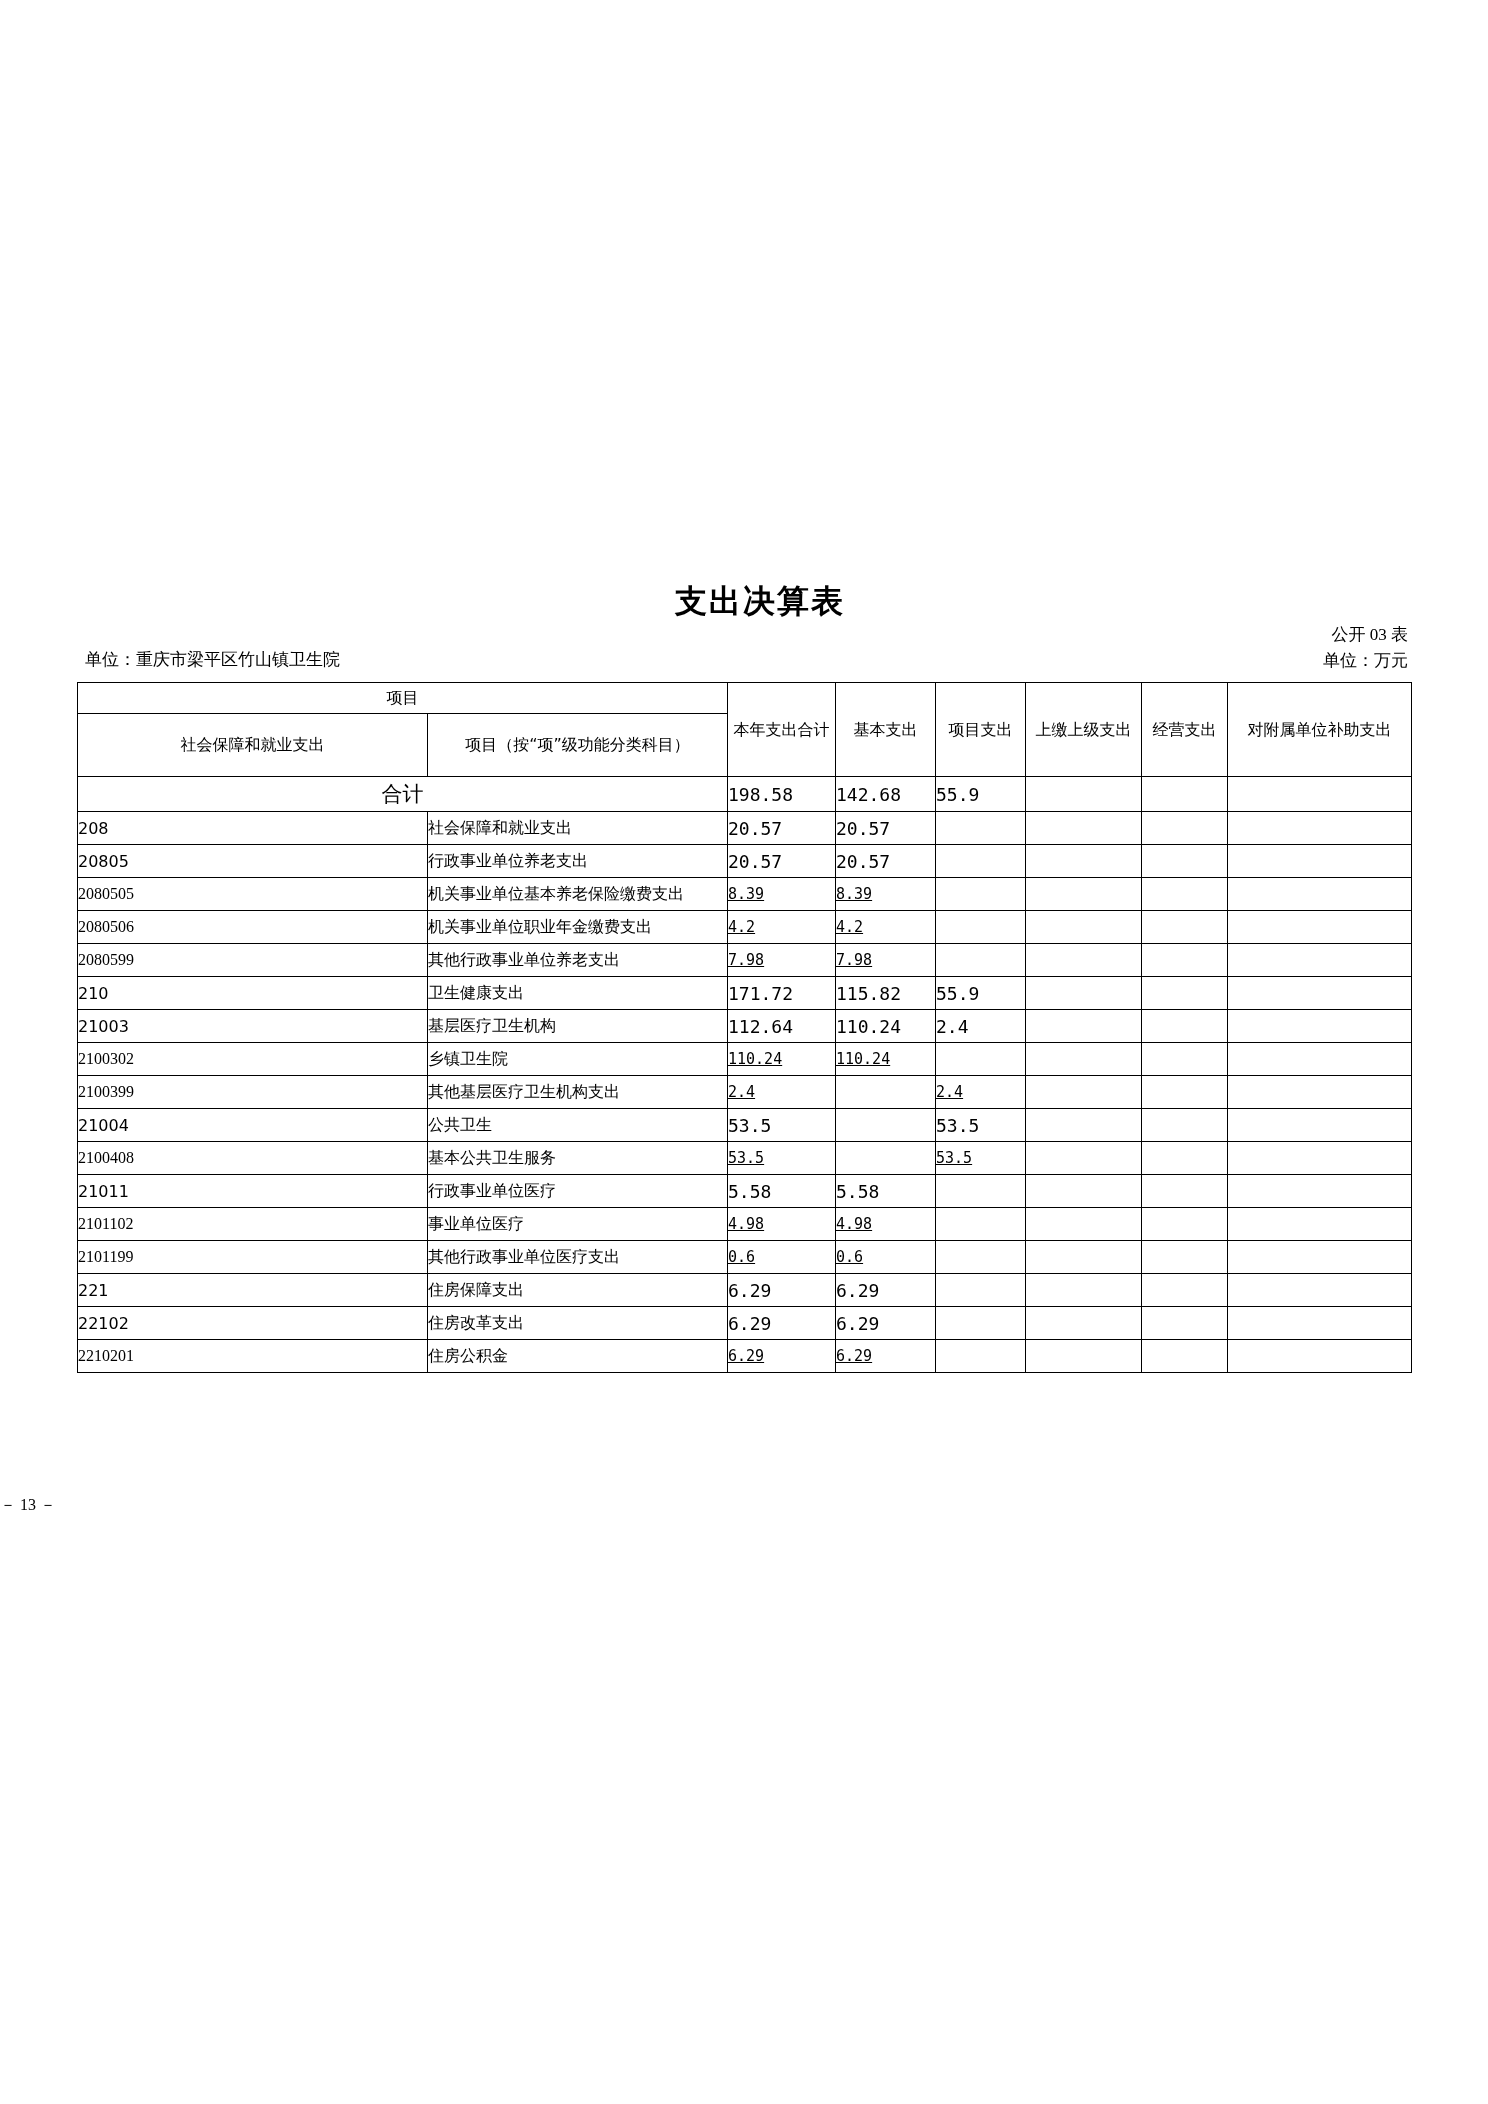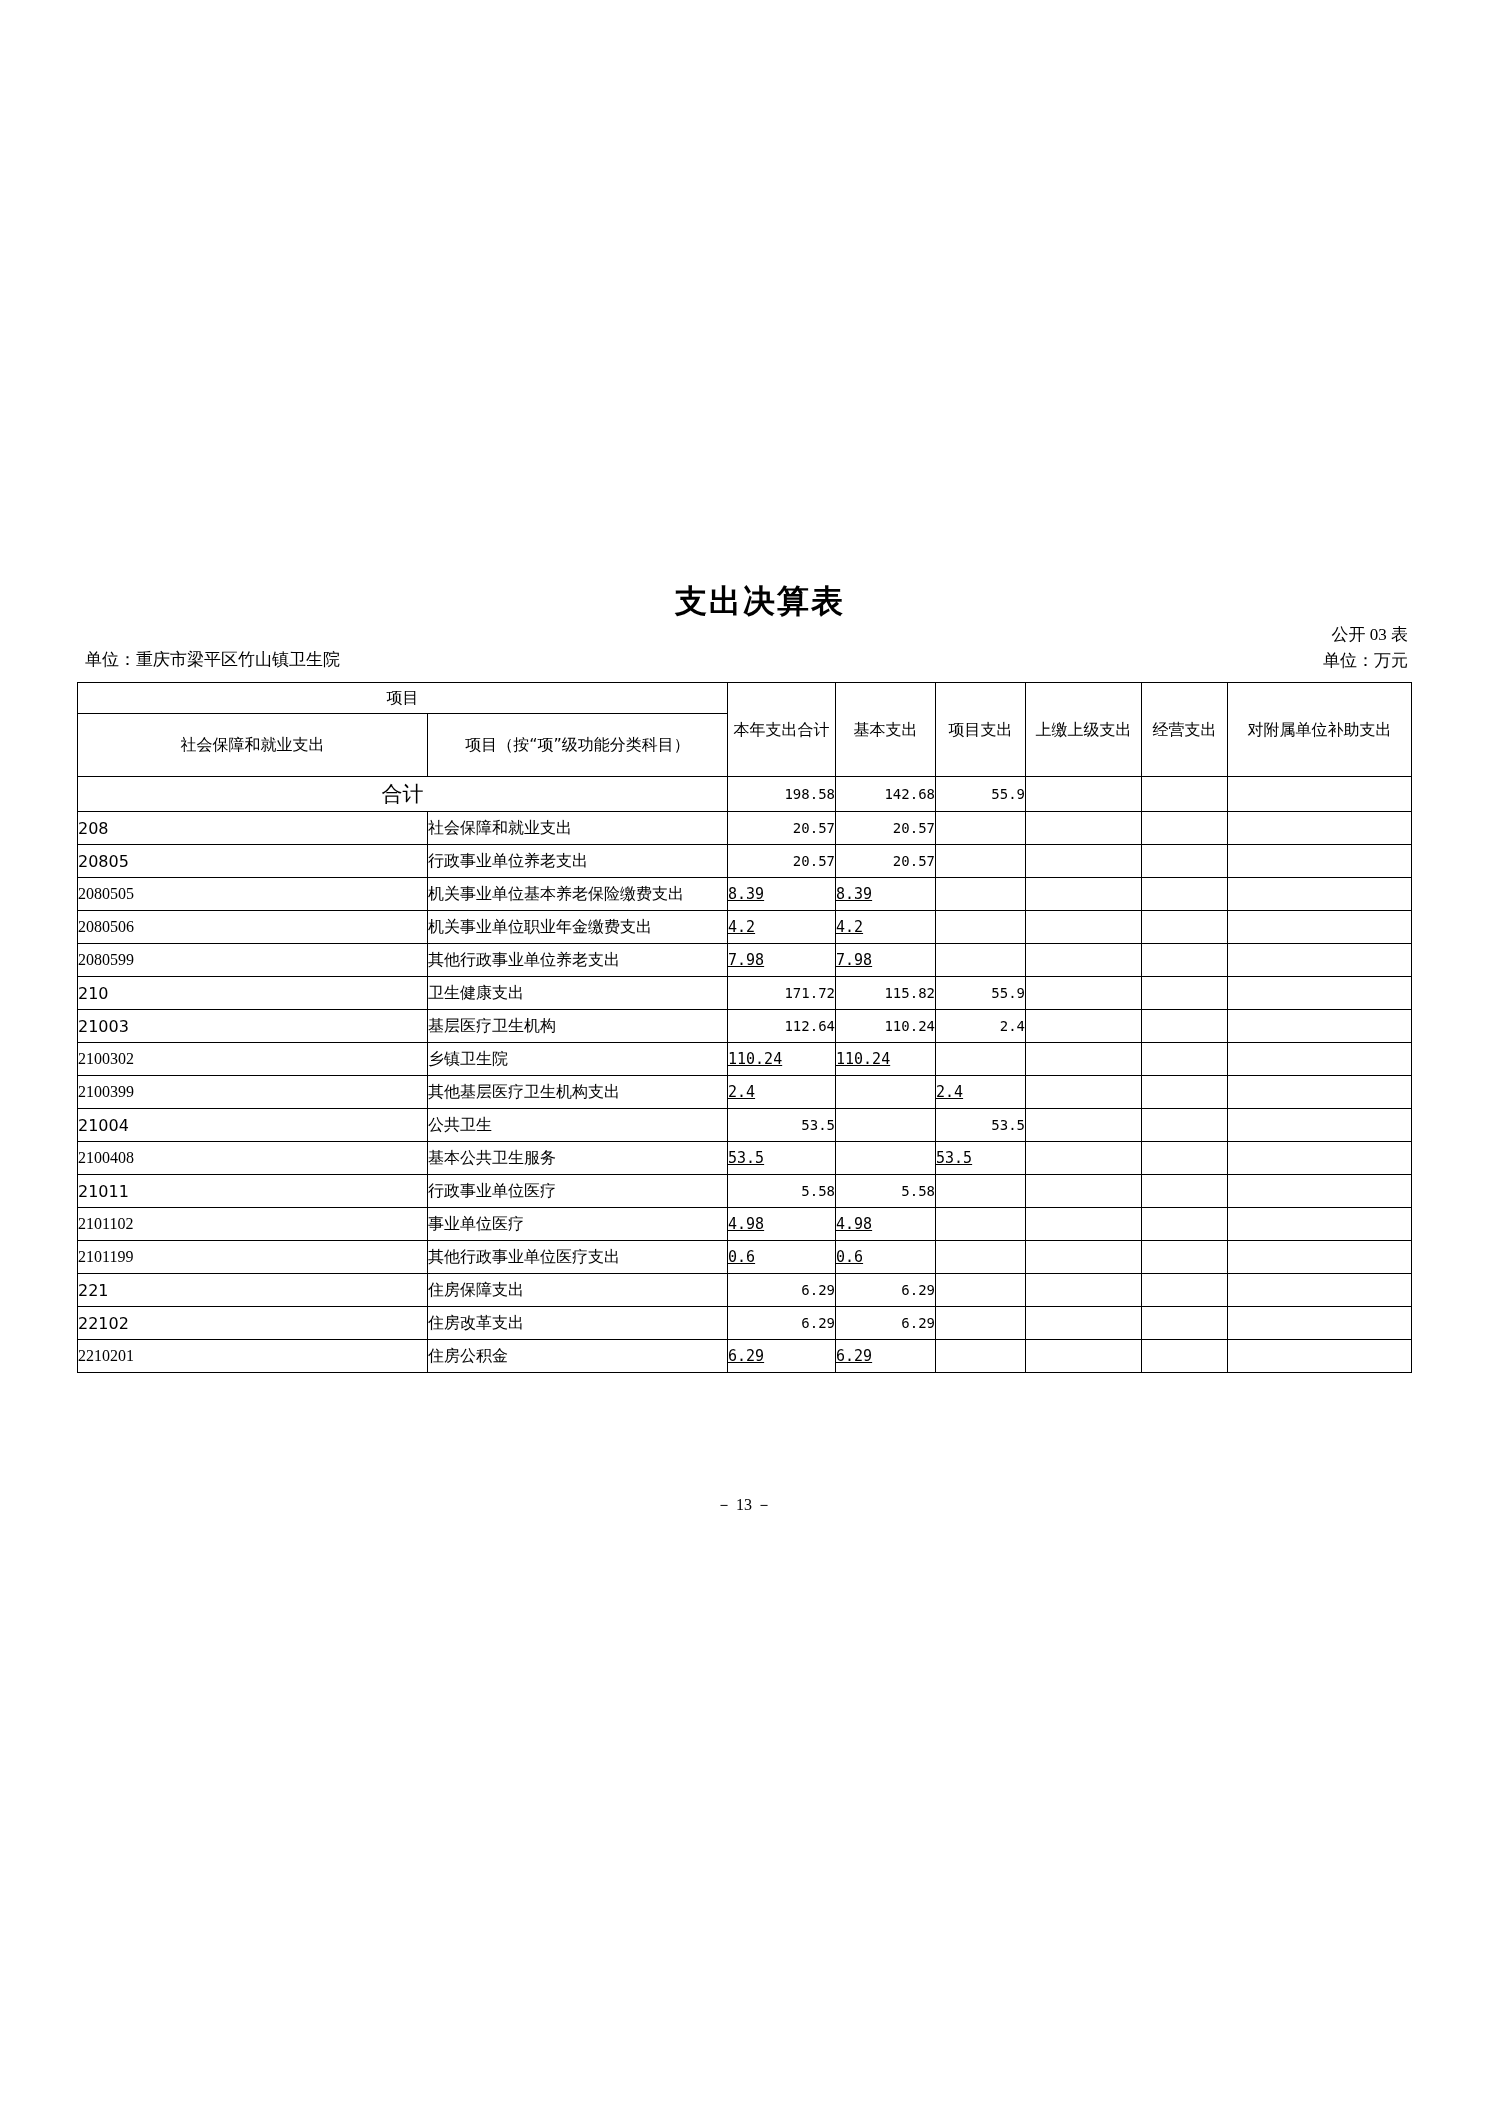--- a/index.html
+++ b/index.html
@@ -93,44 +93,43 @@
   .bold {
     font-family: "DejaVu Sans", sans-serif;
     font-weight: bold;
   }
   .num {
     font-family: "DejaVu Sans Mono", monospace;
     font-size: 15px;
     text-decoration: underline;
   }
   .num-bold {
-    text-align: right;
+    text-align: left;
     font-family: "DejaVu Sans Mono", monospace;
-    font-size: 14px;
+    font-size: 18px;
     font-weight: bold;
   }
   .center {
     text-align: center;
   }
   .notes {
     position: absolute;
     left: 90px;
     top: 1277px;
     font-size: 15px;
     line-height: 28px;
   }
   .notes div:nth-child(2) {
     padding-left: 28px;
   }
   .page-num {
     position: absolute;
     top: 1495px;
     left: 0;
     width: 1488px;
-    text-align: center;
     font-size: 16px;
     font-family: "Liberation Serif", serif;
   }
 </style>
 </head>
 <body>
 
 <div class="page">
 
   <div class="doc-title">支出决算表</div>

